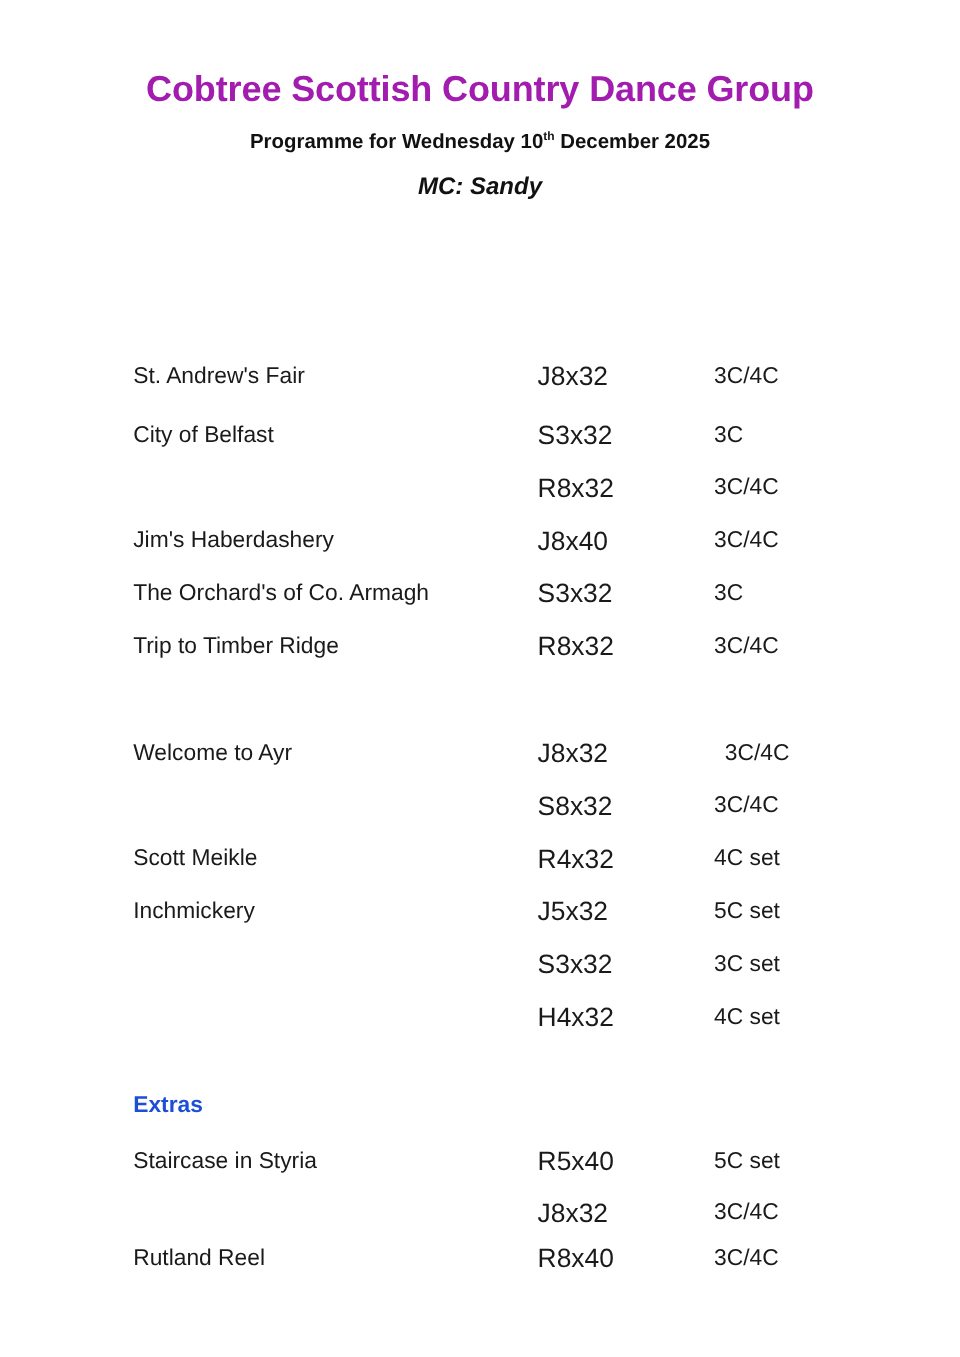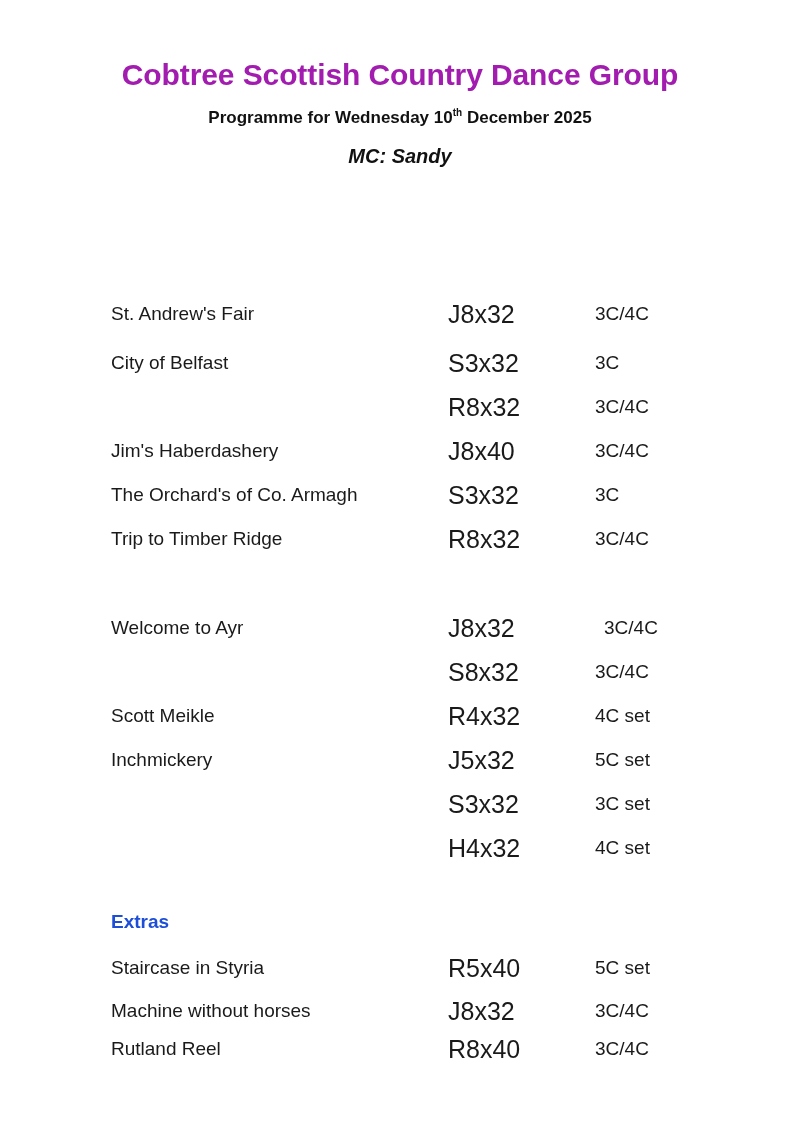--- a/index.html
+++ b/index.html
@@ -85,21 +85,21 @@
     left: 111px;
     top: 0;
     font-size: 19px;
     line-height: 30px;
     white-space: nowrap;
   }
   .dance-type {
     position: absolute;
     left: 448px;
     top: 0;
-    font-size: 25px;
+    font-size: 22px;
     line-height: 30px;
     white-space: nowrap;
   }
   .dance-set {
     position: absolute;
     left: 595px;
     top: 0;
     font-size: 19px;
     line-height: 30px;
     white-space: nowrap;
@@ -205,21 +205,20 @@
     <div class="section-heading">
       <span class="heading-text">Extras</span>
     </div>
 
     <div class="dance-row tight">
       <span class="dance-name">Staircase in Styria</span>
       <span class="dance-type">R5x40</span>
       <span class="dance-set">5C set</span>
     </div>
     <div class="dance-row tighter">
-      <span class="dance-name">Machine without horses</span>
       <span class="dance-type">J8x32</span>
       <span class="dance-set">3C/4C</span>
     </div>
     <div class="dance-row tighter">
       <span class="dance-name">Rutland Reel</span>
       <span class="dance-type">R8x40</span>
       <span class="dance-set">3C/4C</span>
     </div>
 
   </div>

